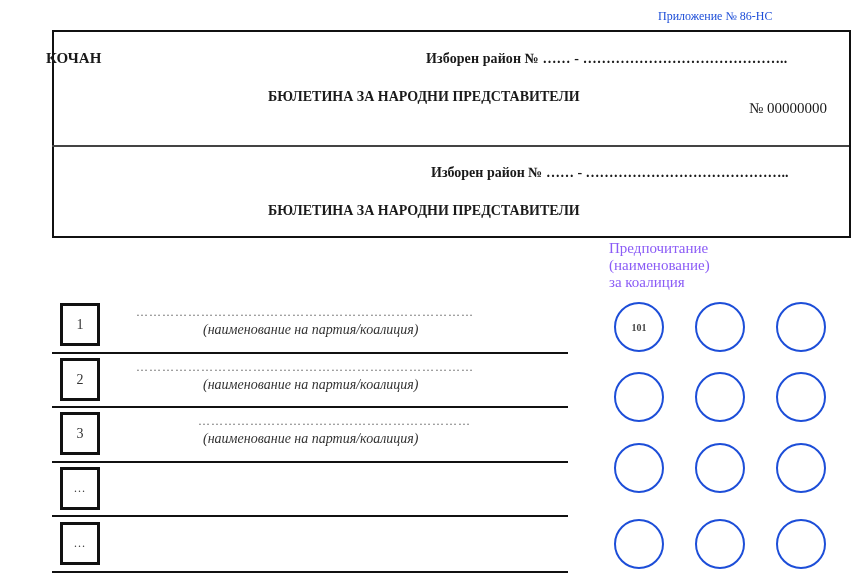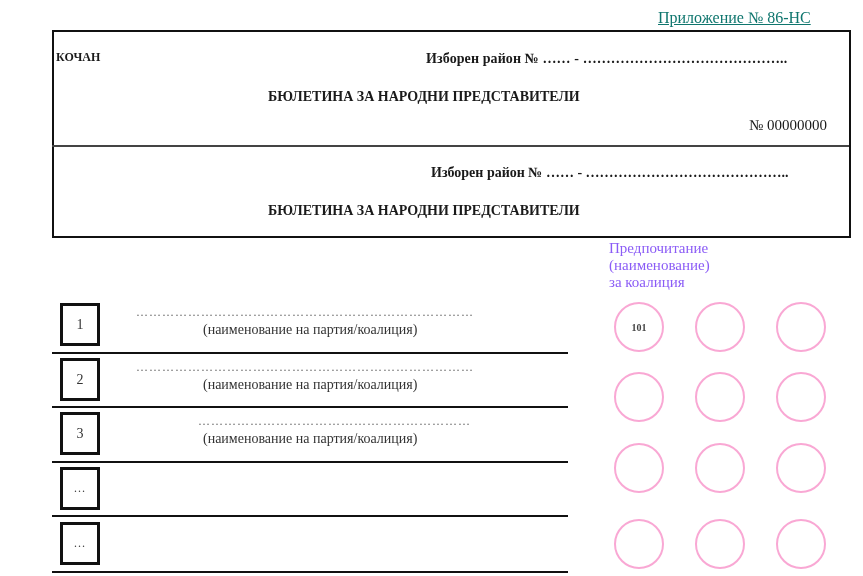--- a/index.html
+++ b/index.html
@@ -1,34 +1,34 @@
 <!DOCTYPE html>
 <html><head>
 <meta charset="utf-8">
 <style>
   html, body { margin:0; padding:0; }
   body { width:863px; height:576px; background:#ffffff; position:relative; overflow:hidden;
          font-family:"Liberation Serif", "DejaVu Serif", serif; color:#1a1a1a; }
   .abs { position:absolute; }
-  .appendix { left:658px; top:9px; font-size:16px; color:#0f766e;text-decoration:underline; }
+  .appendix { left:658px; top:9px; font-size:12px; color:#1d4ed8; }
   .header-box { left:52px; top:30px; width:795px; height:204px; border:2px solid #111; box-sizing:content-box; }
   .header-divider { left:52px; top:145px; width:797px; height:2px; background:#444; }
-  .kochan { left:56px; top:50px; font-size:12px; font-weight:bold; }
+  .kochan { left:46px; top:50px; font-size:15px; font-weight:bold; }
   .district1 { left:426px; top:51px; font-size:14px; font-weight:bold; letter-spacing:0.1px; }
   .title1 { left:268px; top:89px; font-size:14px; font-weight:bold; }
-  .serial { left:749px; top:117px; font-size:15px;text-align:right; }
+  .serial { left:749px; top:100px; font-size:15px;text-align:right; }
   .district2 { left:431px; top:165px; font-size:14px; font-weight:bold; }
   .title2 { left:268px; top:203px; font-size:14px; font-weight:bold; }
   .pref-label { left:609px; top:240px; font-size:15px; line-height:17px; color:#8b5cf6; }
   .row-line { left:52px; width:516px; height:2px; background:#111; }
   .num-box { left:60px; width:34px; height:37px; border:3px solid #111; display:flex; align-items:center; justify-content:center; font-size:14px; color:#333; }
   .num-box.ellipsis { font-size:12px; letter-spacing:1px; color:#444; }
   .dots-line { font-size:12px; color:#666; letter-spacing:1px; white-space:nowrap; overflow:hidden; }
-  .party-caption { font-size:14px; color:#333; }
-  .circle { width:50px; height:50px; border:2px solid #f9a8d4; border-radius:50%; box-sizing:border-box;
+  .party-caption { font-size:14px; font-style:italic; color:#333; }
+  .circle { width:50px; height:50px; border:2px solid #1d4ed8; border-radius:50%; box-sizing:border-box;
             display:flex; align-items:center; justify-content:center; font-size:10px; color:#444; font-weight:bold; }
 </style>
 </head>
 <body>
 
 <div class="abs appendix">Приложение № 86-НС</div>
 
 <div class="abs header-box"></div>
 <div class="abs header-divider"></div>
 

